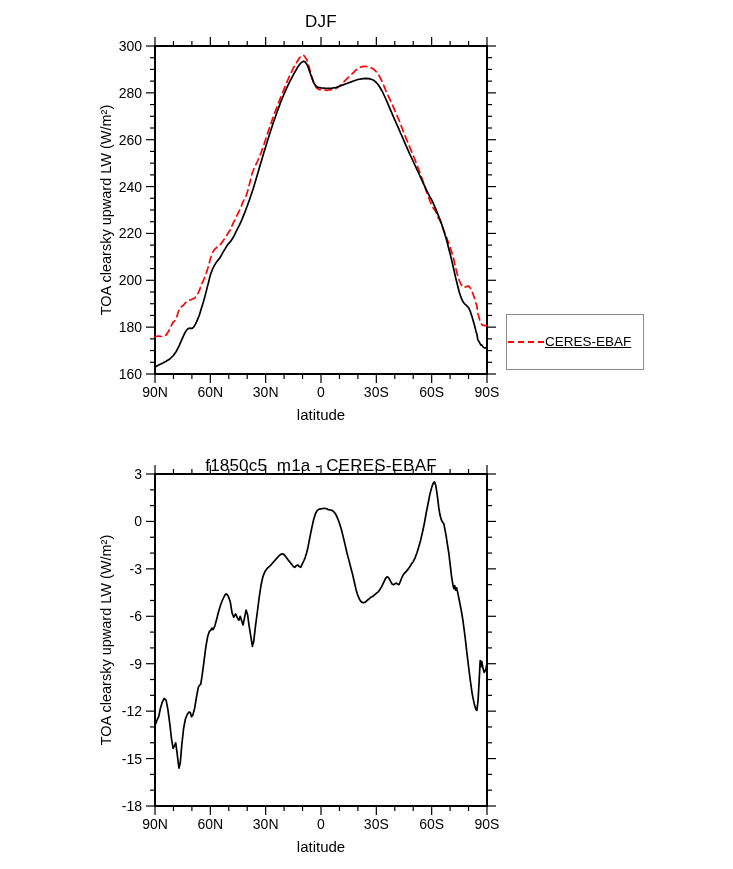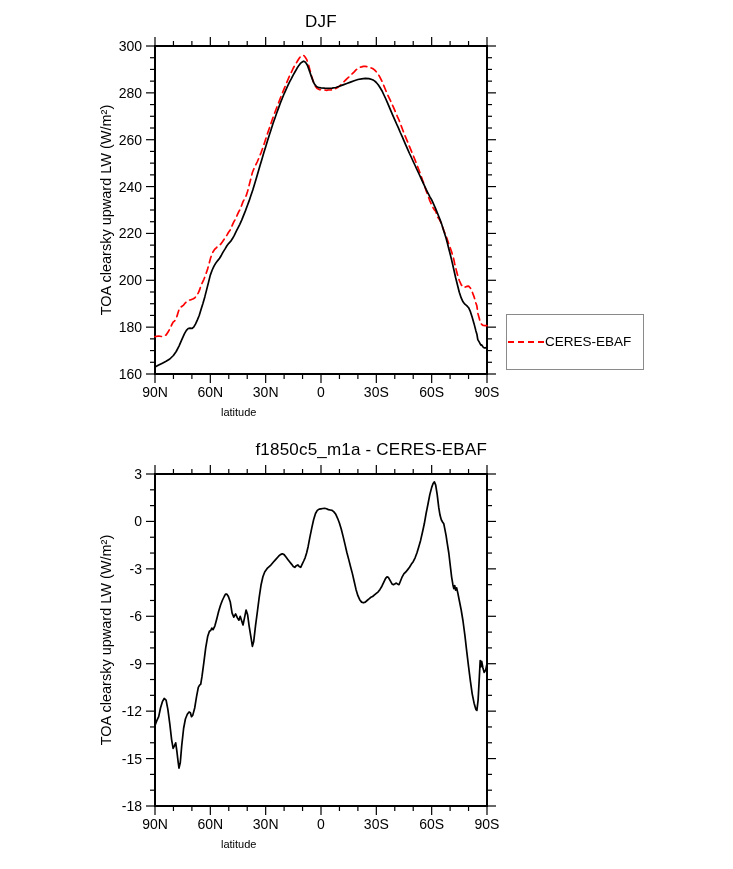--- a/index.html
+++ b/index.html
@@ -1,32 +1,32 @@
 <!DOCTYPE html>
 <html><head>
 <meta charset="utf-8">
 <style>
   html,body{margin:0;padding:0;background:#fff;}
   .figure{position:relative;width:733px;height:869px;background:#ffffff;overflow:hidden;
           font-family:"Liberation Sans",sans-serif;color:#000;}
   .chart-title{position:absolute;left:155px;width:332px;text-align:center;
                font-size:17px;font-weight:500;letter-spacing:.2px;margin-top:8px;}
   #title-top{top:4px;}
-  #title-bottom{top:432px;text-align:right;}
-  .x-axis-title{position:absolute;left:221px;width:200px;text-align:left;font-size:11px;}
+  #title-bottom{top:448px;}
+  .x-axis-title{position:absolute;left:221px;width:200px;text-align:center;font-size:15px;}
   #xlabel-top{top:406px;}
   #xlabel-bottom{top:838px;}
   .y-axis-title{position:absolute;width:340px;text-align:center;font-size:14.5px;
                 transform:rotate(-90deg);transform-origin:center center;}
   #ylabel-top{left:-64px;top:202px;}
   #ylabel-bottom{left:-64px;top:632px;}
   .legend{position:absolute;left:506px;top:314px;width:138px;height:56px;
           border:1.4px solid #8a8a8a;background:#fff;box-sizing:border-box;
           display:flex;flex-direction:column;justify-content:space-evenly;}
-  .legend-row{display:flex;align-items:center;height:22px;}
+  .legend-row{display:flex;align-items:center;height:22px;text-decoration:underline;}
   .legend-row svg{flex:0 0 auto;display:block;}
   .legend-label{font-size:13.5px;white-space:nowrap;line-height:1;}
   #plot-svg{position:absolute;left:0;top:0;}
 </style>
 </head>
 <body>
 
 <div class="figure">
   <svg id="plot-svg" width="733" height="869" viewBox="0 0 733 869">
       <rect x="155" y="46" width="332" height="328" fill="none" stroke="#000000" stroke-width="2"></rect>

